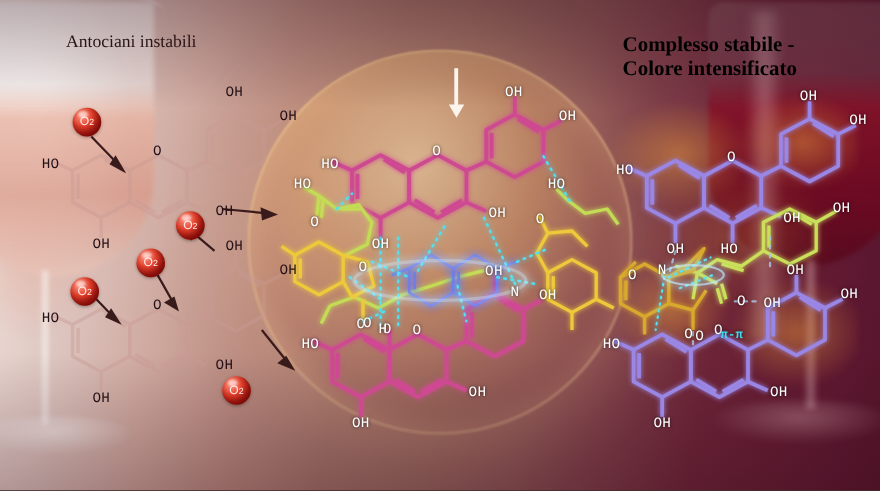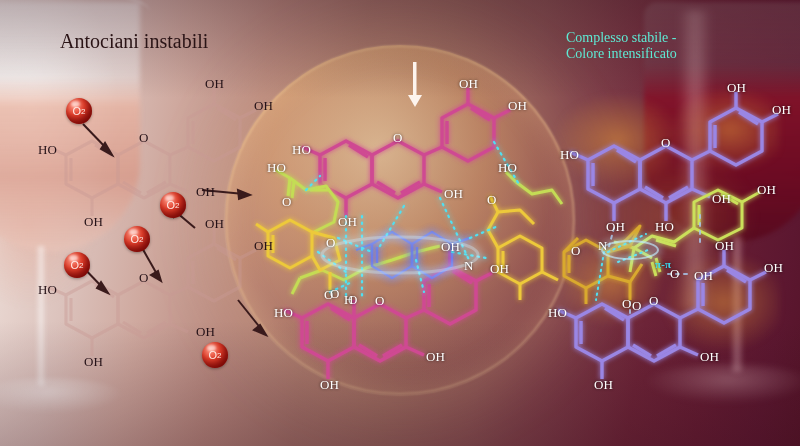--- a/index.html
+++ b/index.html
@@ -96,29 +96,29 @@
     background:
       radial-gradient(ellipse 90px 66px at 70px 54px, rgba(226,150,60,.55), rgba(226,150,60,0) 72%),
       radial-gradient(ellipse 84px 60px at 182px 44px, rgba(226,150,60,.50), rgba(226,150,60,0) 72%),
       radial-gradient(ellipse 74px 62px at 64px 196px, rgba(226,150,60,.52), rgba(226,150,60,0) 72%),
       radial-gradient(ellipse 88px 70px at 176px 216px, rgba(226,150,60,.50), rgba(226,150,60,0) 72%),
       radial-gradient(ellipse 120px 92px at 120px 130px, rgba(190,110,50,.34), rgba(190,110,50,0) 76%);
     filter:blur(3px);
   }
   
   .title{position:absolute;white-space:pre-line;line-height:1.16;}
-  #t-left{left:60px;top:30px;font-size:20px;color:#2a1416;}
+  #t-left{left:60px;top:30px;font-size:16px;color:#2a1416;}
   #t-mid{left:318px;top:28px;font-size:21px;color:#fdf6f0;}
-  #t-right{left:566px;top:30px;font-size:14px;color:#5eead4;}
-  
-  .lbl{position:absolute;font-family:Liberation Serif, serif;
+  #t-right{left:566px;top:30px;font-size:19px;color:#000000;font-weight:bold;}
+  
+  .lbl{position:absolute;font-family:Liberation Mono, monospace;
        font-size:13px;letter-spacing:.2px;white-space:nowrap;}
   .lbl-dark{color:#241117;}
   .lbl-white{color:#fff;text-shadow:0 0 3px rgba(0,0,0,.75);}
-  .lbl-cyan{color:#3ddcf0;font-weight:bold;font-size:11px;text-shadow:0 0 4px rgba(0,0,0,.7);}
+  .lbl-cyan{color:#3ddcf0;font-weight:bold;font-size:11px;text-shadow:0 0 4px rgba(0,0,0,.7);margin-top:41px;}
   
   .o2{position:absolute;width:26px;height:26px;border-radius:50%;
       background:radial-gradient(circle at 33% 28%, #ff9a88 0%, #e2402c 38%, #a8150f 78%, #6d0b08 100%);
       box-shadow:inset -3px -4px 7px rgba(90,0,0,.6), 0 1px 3px rgba(0,0,0,.35);
       display:flex;align-items:center;justify-content:center;
       font-family:"Liberation Sans",sans-serif;font-size:11px;color:#ffe9e4;}
   .o2 sub{font-size:8px;}
   .o2::after{content:"";position:absolute;left:5px;top:3px;width:9px;height:6px;
       border-radius:50%;background:rgba(255,255,255,.55);filter:blur(1px);}
   

